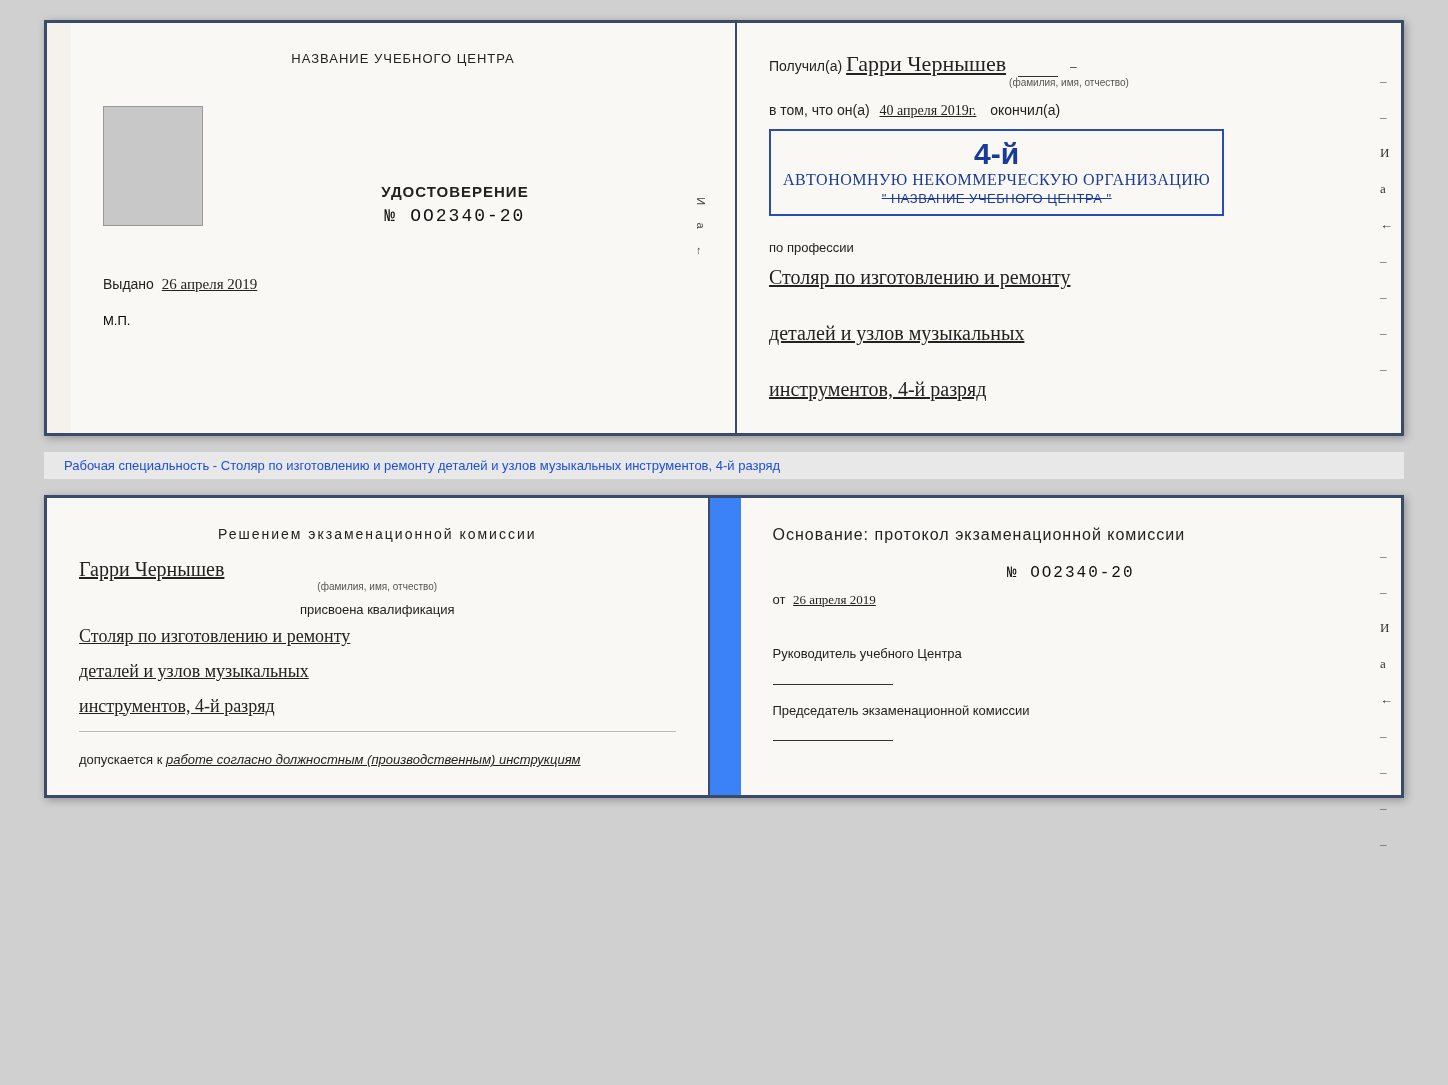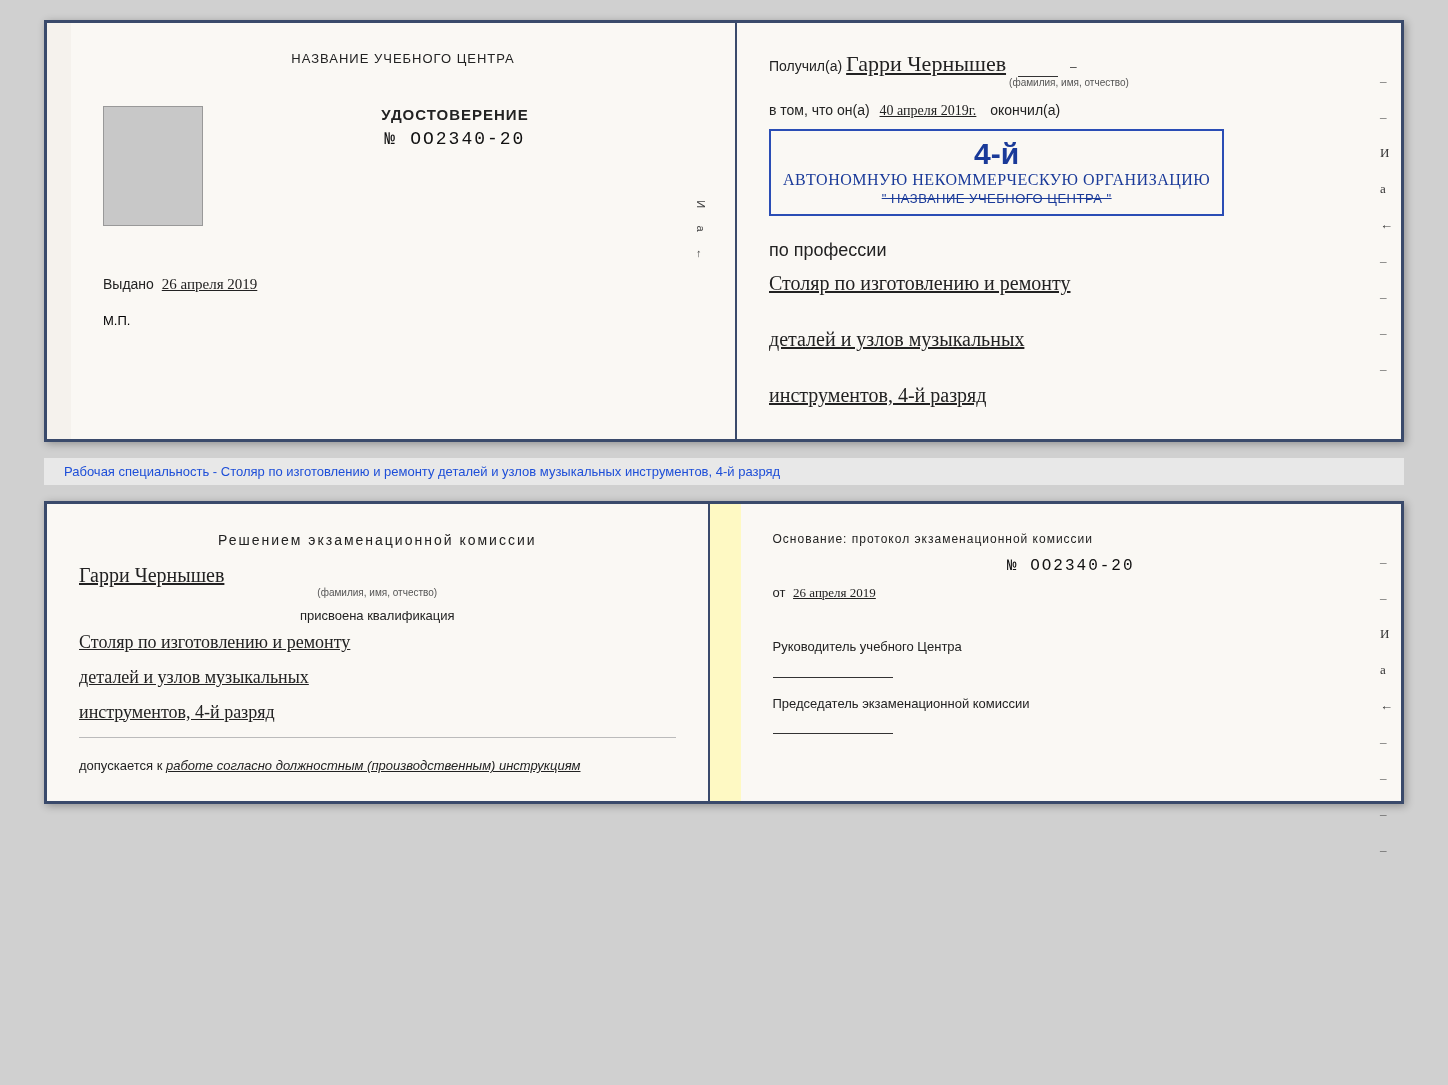--- a/index.html
+++ b/index.html
@@ -41,21 +41,21 @@
       text-align: center;
       font-size: 13px;
       letter-spacing: 1px;
       color: #222;
       margin-bottom: 30px;
       font-family: Arial, sans-serif;
     }
 
     .udostoverenie-block {
       display: flex;
-      align-items: flex-start;
+      align-items: flex-end;
       gap: 4px;
       margin-top: 40px;
     }
 
     .photo-placeholder {
       width: 100px;
       height: 120px;
       background: #c8c8c8;
       border: 1px solid #999;
       flex-shrink: 0;
@@ -181,21 +181,21 @@
     .stamp-name-underlined {
       font-size: 13px;
       font-family: Arial, sans-serif;
       color: #1a3a99;
       text-transform: uppercase;
       letter-spacing: 0.5px;
       text-decoration: line-through;
     }
 
     .po-professii {
-      font-size: 18px;
+      font-size: 13px;
       font-family: Arial, sans-serif;
       margin-top: 14px;
       color: #222;
     }
 
     .profession-handwritten {
       font-family: 'Segoe Script', cursive, 'Comic Sans MS';
       font-size: 20px;
       color: #222;
       display: block;
@@ -213,21 +213,21 @@
       background: #e8e8e8;
       padding: 6px 20px;
       font-size: 13px;
       font-family: Arial, sans-serif;
       color: #1d4ed8;
     }
 
     .document-book-bottom {
       display: flex;
       width: 1360px;
-      background: #fef9c3;
+      background: #3b82f6;
       border: 3px solid #3a4a6b;
       box-shadow: 2px 2px 8px rgba(0,0,0,0.3);
       gap: 31px;
     }
 
     .bottom-left, .bottom-right {
       flex: 1;
       padding: 28px 32px;
       position: relative;
       background: #faf8f4;
@@ -280,25 +280,25 @@
     }
 
     .допускается-italic {
       font-style: italic;
       text-decoration: underline;
       font-family: Arial, sans-serif;
       font-size: 13px;
     }
 
     .osnovaniye {
-      font-size: 12px;
+      font-size: 16px;
       font-family: Arial, sans-serif;
       letter-spacing: 1px;
       color: #222;
-      margin-bottom: 11px;
+      margin-bottom: 20px;
     }
 
     .protocol-number {
       font-size: 16px;
       font-family: 'Courier New', monospace;
       color: #111;
       letter-spacing: 2px;
       text-align: center;
       margin: 10px 0;
     }

